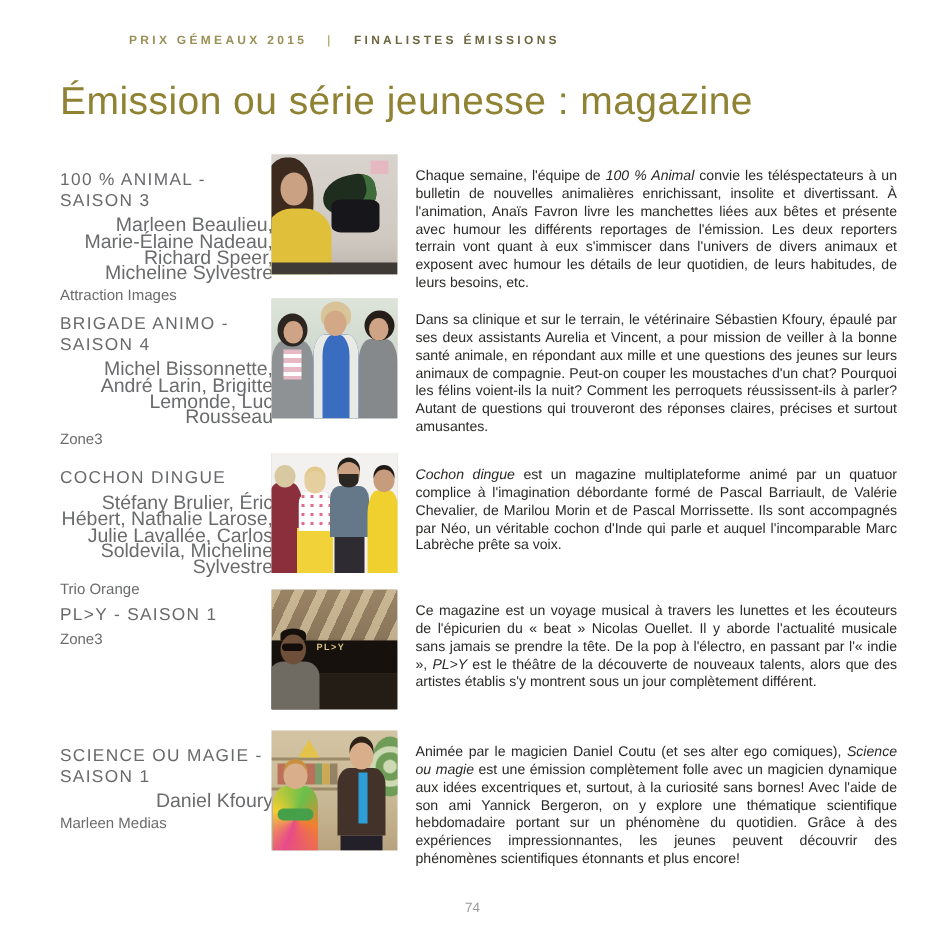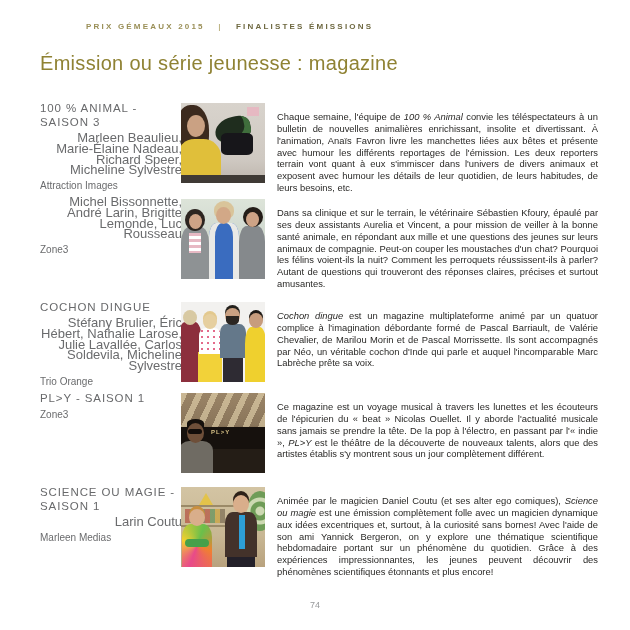--- a/index.html
+++ b/index.html
@@ -10,27 +10,27 @@
   }
   .page{position:absolute;inset:0;background:#fff;}
 
   
   .header{position:absolute;top:22px;left:86px;font-size:8px;letter-spacing:2.2px;font-weight:bold;white-space:nowrap;}
   .header .brand{color:#9a8f57;}
   .header .sep{color:#9a8c42;margin:0 9px;font-weight:normal;}
   .header .section{color:#6e6840;}
 
   
-  .page-title{position:absolute;top:52px;left:40px;font-size:20px;color:#8f8233;font-weight:normal;letter-spacing:0.3px;margin:0;}
+  .page-title{position:absolute;top:52px;left:40px;font-size:26px;color:#8f8233;font-weight:normal;letter-spacing:0.3px;margin:0;}
 
   
   .entry{position:absolute;left:40px;width:557px;}
   .e0{top:101px;} .e1{top:197px;} .e2{top:300px;} .e3{top:391px;} .e4{top:485px;}
 
-  .left-col{position:absolute;left:0;top:0;width:142px;color:#6a6b6d;}
+  .left-col{position:absolute;left:0;top:12px;width:142px;color:#6a6b6d;}
   .entry-title{font-size:11.5px;line-height:14px;letter-spacing:0.9px;color:#68696b;margin:0 0 4px 0;font-weight:normal;}
   .people{font-size:13px;line-height:10.8px;color:#6a6b6d;margin:0;text-align:right;}
   .company{font-size:10px;line-height:10.8px;color:#6a6b6d;margin:5px 0 0 0;}
 
   .photo{position:absolute;left:141px;top:2px;width:84px;height:80px;overflow:hidden;background:#cfcac4;}
   .photo *{position:absolute;}
 
   .para{position:absolute;left:237px;top:1px;width:321px;font-size:9.4px;line-height:11.75px;color:#2a2927;text-align:justify;}
   .para i{font-style:italic;}
 
@@ -127,20 +127,21 @@
       <div class="p1-shirt"></div>
       <div class="p1-bird"></div>
       <div class="p1-camera"></div>
       <div class="p1-counter"></div>
     </div>
     <p class="para"><span>Chaque semaine, l'équipe de </span><i>100 % Animal</i><span> convie les téléspectateurs à un bulletin de nouvelles animalières enrichissant, insolite et divertissant. À l'animation, Anaïs Favron livre les manchettes liées aux bêtes et présente avec humour les différents reportages de l'émission. Les deux reporters terrain vont quant à eux s'immiscer dans l'univers de divers animaux et exposent avec humour les détails de leur quotidien, de leurs habitudes, de leurs besoins, etc.</span></p>
   </div>
 
   <div class="entry e1">
     <div class="left-col">
+      <h2 class="entry-title">BRIGADE ANIMO - SAISON 4</h2>
       <p class="people">Michel Bissonnette, André Larin, Brigitte Lemonde, Luc Rousseau</p>
       <p class="company">Zone3</p>
     </div>
     <div class="photo">
       <div class="p2-bg"></div>
       <div class="p2-vestL"></div>
       <div class="p2-stripeL"></div>
       <div class="p2-hairL"></div>
       <div class="p2-faceL"></div>
       <div class="p2-vestR"></div>
@@ -191,21 +192,21 @@
       <div class="p4-hair"></div>
       <div class="p4-face"></div>
       <div class="p4-glasses"></div>
     </div>
     <p class="para"><span>Ce magazine est un voyage musical à travers les lunettes et les écouteurs de l'épicurien du « beat » Nicolas Ouellet. Il y aborde l'actualité musicale sans jamais se prendre la tête. De la pop à l'électro, en passant par l'« indie », </span><i>PL&gt;Y</i><span> est le théâtre de la découverte de nouveaux talents, alors que des artistes établis s'y montrent sous un jour complètement différent.</span></p>
   </div>
 
   <div class="entry e4">
     <div class="left-col">
       <h2 class="entry-title">SCIENCE OU MAGIE - SAISON 1</h2>
-      <p class="people">Larin Coutu</p>
+      <p class="people">Daniel Kfoury</p>
       <p class="company">Marleen Medias</p>
     </div>
     <div class="photo">
       <div class="p5-bg"></div>
       <div class="p5-shelf1"></div>
       <div class="p5-shelf2"></div>
       <div class="p5-items"></div>
       <div class="p5-swirl"></div>
       <div class="p5-tri"></div>
       <div class="p5-b2"></div>

